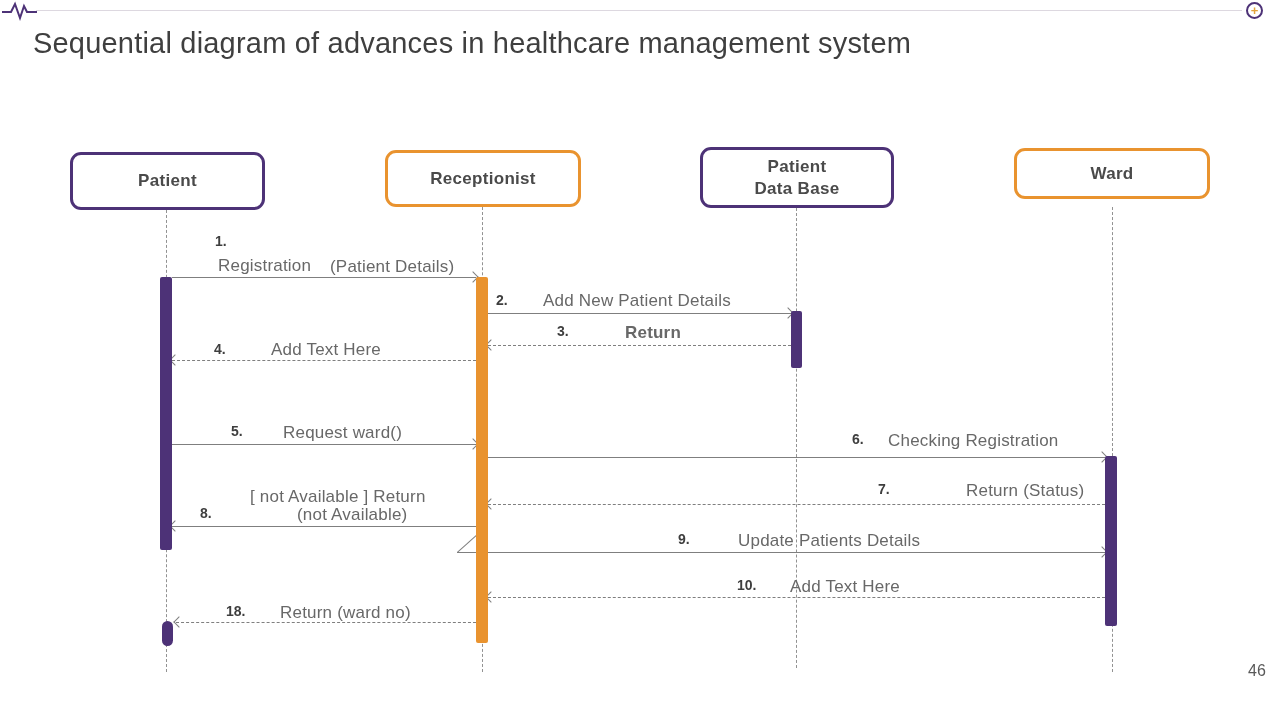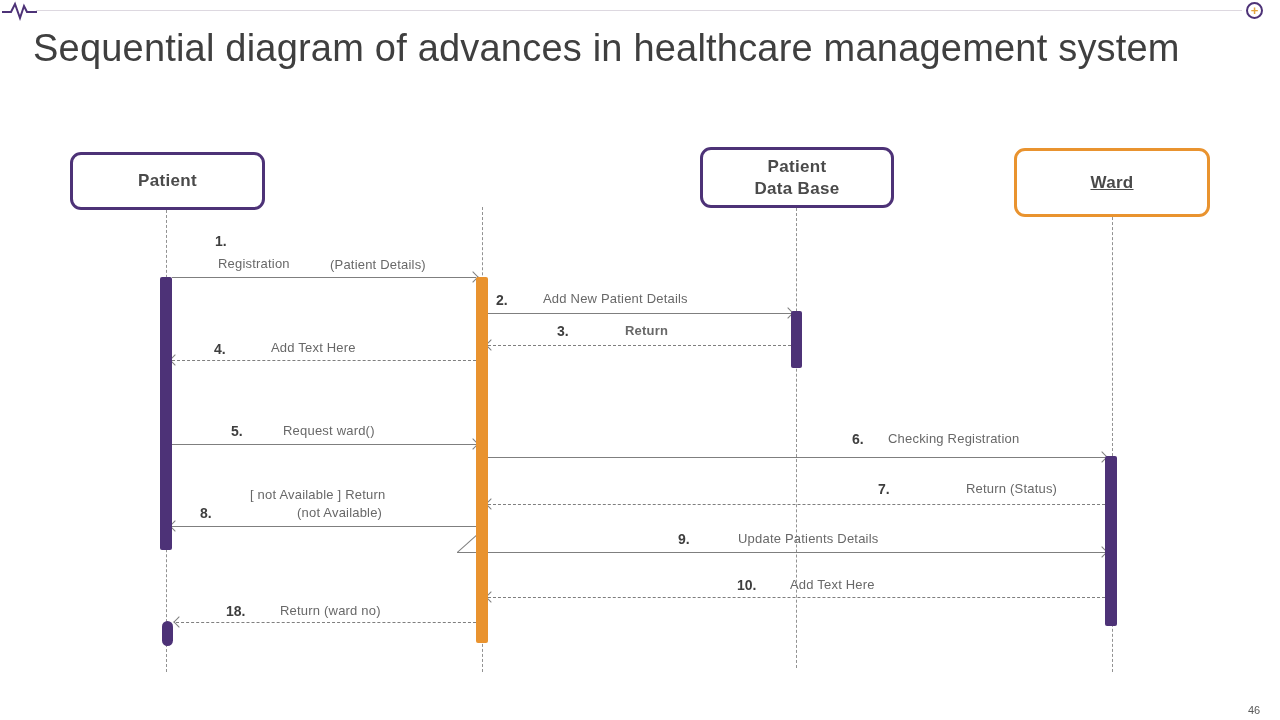--- a/index.html
+++ b/index.html
@@ -10,21 +10,21 @@
   *{margin:0;padding:0;box-sizing:border-box;}
   body{font-family:"Liberation Sans",sans-serif;background:#fff;}
   #slide{position:relative;width:1280px;height:720px;background:#ffffff;overflow:hidden;}
 
   
   .topline{position:absolute;left:36px;top:10px;width:1206px;height:1px;background:#DDD8E0;}
   .ecg{position:absolute;left:2px;top:1px;}
   .addbtn{position:absolute;left:1246px;top:2px;width:17px;height:17px;border:2px solid var(--purple);
           border-radius:50%;display:flex;align-items:center;justify-content:center;
           color:#E2A33C;font-size:13px;font-weight:bold;line-height:1;background:#fff;cursor:pointer;}
-  .title{position:absolute;left:33px;top:27px;font-size:38px;color:#3F3F3F;letter-spacing:0.2px;font-weight:400;}
+  .title{position:absolute;left:33px;top:27px;font-size:29px;color:#3F3F3F;letter-spacing:0.2px;font-weight:400;}
   .subtitle{position:absolute;left:33px;top:84px;font-size:11.5px;color:#9B9B9B;letter-spacing:0.1px;}
 
   
   .actor{position:absolute;background:#fff;border-radius:11px;display:flex;flex-direction:column;
          align-items:center;justify-content:center;font-weight:bold;font-size:17px;color:#4A4A4A;
          line-height:1.25;z-index:3;letter-spacing:0.3px;}
   .actor.purple{border:3.5px solid var(--purple);}
   .actor.orange{border:3.5px solid var(--orange);}
 
   
@@ -35,25 +35,25 @@
   .capsule{border-radius:6px;}
 
   
   .arrow{position:absolute;height:0;border-top:1px solid var(--line);z-index:1;}
   .arrow.dashed{border-top:1px dashed var(--line);}
   .head{position:absolute;width:8px;height:8px;border-top:1.5px solid var(--line);border-right:1.5px solid var(--line);}
   .head.r{right:-1px;top:-5px;transform:rotate(45deg);}
   .head.l{left:-1px;top:-5px;transform:rotate(-135deg);}
   .diag{position:absolute;height:0;border-top:1px solid var(--line);transform-origin:0 0;z-index:1;}
   .msg-num{position:absolute;font-size:14px;font-weight:bold;color:#3E3E3E;z-index:4;}
-  .msg-text{position:absolute;font-size:13px;color:#686868;z-index:4;letter-spacing:0.2px;}
+  .msg-text{position:absolute;font-size:17px;color:#686868;z-index:4;letter-spacing:0.2px;}
 
   
   .footnote{position:absolute;left:0;top:699px;width:100%;text-align:center;font-size:12px;color:#9D9D9D;}
-  .pagenum{position:absolute;left:1248px;top:704px;font-size:11px;color:#595959;}
+  .pagenum{position:absolute;left:1248px;top:662px;font-size:16px;color:#595959;}
 </style>
 </head>
 <body>
 
 <div id="slide">
 
   <svg class="ecg" width="36" height="20" viewBox="0 0 36 20">
     <polyline points="0,11 9,11 13,3 18,17 22,5 25,11 35,11" fill="none" stroke="#4D3277" stroke-width="2"></polyline>
   </svg>
   <div class="topline"></div>
@@ -63,25 +63,29 @@
 
   <div class="lifeline" style="left:166px;top:210px;height:462px;"></div>
   <div class="lifeline" style="left:482px;top:207px;height:465px;"></div>
   <div class="lifeline" style="left:796px;top:208px;height:460px;"></div>
   <div class="lifeline" style="left:1112px;top:207px;height:465px;"></div>
 
   <div class="actor purple" style="left:70px;top:152px;width:195px;height:58px;">
     <span>Patient</span>
     <span></span>
   </div>
+  <div class="actor orange" style="left:385px;top:150px;width:196px;height:57px;">
+    <span>Receptionist</span>
+    <span></span>
+  </div>
   <div class="actor purple" style="left:700px;top:147px;width:194px;height:61px;">
     <span>Patient</span>
     <span>Data Base</span>
   </div>
-  <div class="actor orange" style="left:1014px;top:148px;width:196px;height:69px;text-decoration:underline;">
+  <div class="actor orange" style="left:1014px;top:148px;width:196px;height:51px;">
     <span>Ward</span>
     <span></span>
   </div>
 
   <div class="bar purple" style="left:160px;top:277px;width:12px;height:273px;"></div>
   <div class="bar purple capsule" style="left:162px;top:621px;width:11px;height:25px;"></div>
   <div class="bar orange" style="left:476px;top:277px;width:12px;height:366px;"></div>
   <div class="bar purple" style="left:791px;top:311px;width:11px;height:57px;"></div>
   <div class="bar purple" style="left:1105px;top:456px;width:12px;height:170px;"></div>
 

